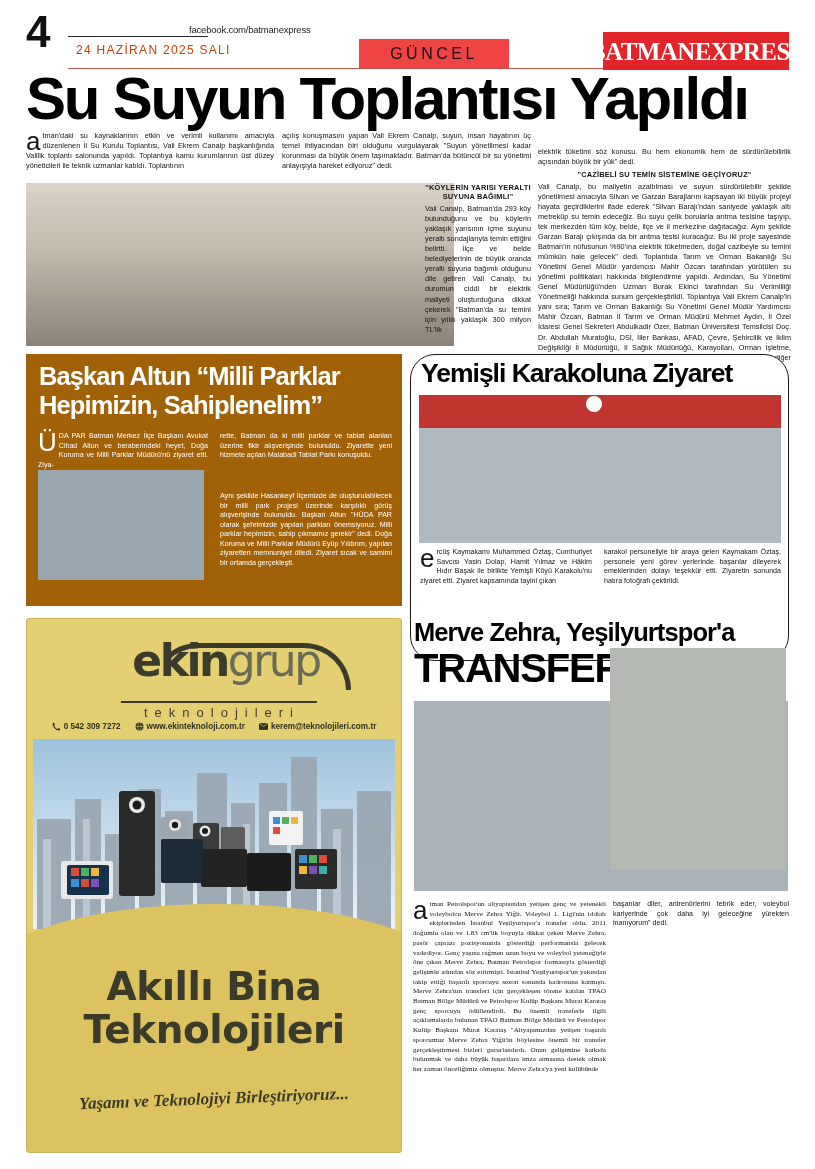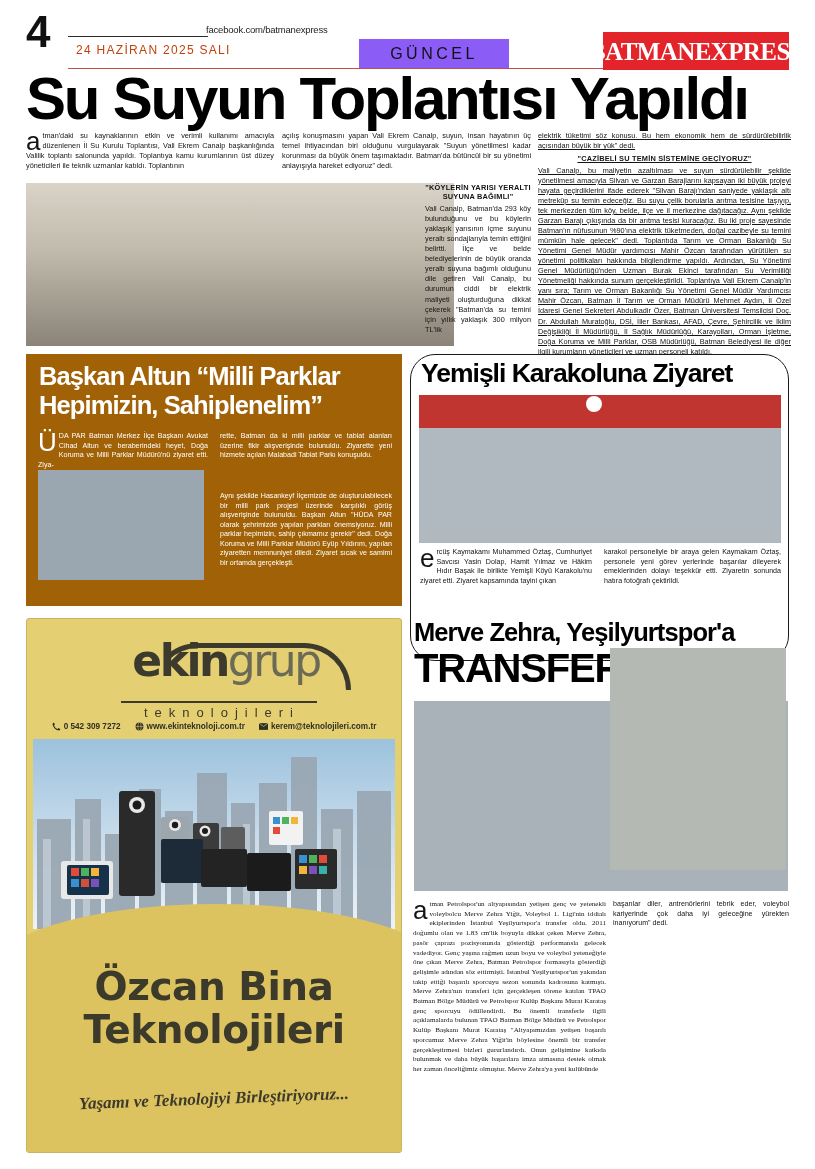--- a/index.html
+++ b/index.html
@@ -11,31 +11,31 @@
   }
   .page{position:relative;width:815px;height:1169px;background:#fff;}
 
   
   .masthead{position:absolute;left:26px;top:14px;width:763px;height:58px;}
   .page-num{
     position:absolute;left:0;top:-4px;font-size:44px;font-weight:bold;
     font-family:"Liberation Sans",sans-serif;letter-spacing:-2px;line-height:1;
   }
   .fb-url{
-    position:absolute;left:180px;top:10px;font-size:9.5px;color:#222;
+    position:absolute;left:163px;top:10px;font-size:9.5px;color:#222;
     letter-spacing:-0.2px;white-space:nowrap;
   }
   .rule-top{position:absolute;left:42px;top:22px;width:140px;height:1.2px;background:#2b2b2b;}
   .issue-date{
     position:absolute;left:50px;top:29px;font-size:12px;letter-spacing:1.3px;
     color:#c2410c;white-space:nowrap;
   }
   .rule-bottom{position:absolute;left:42px;top:54px;width:560px;height:1.4px;background:#c0514d;}
   .section-tag{
-    position:absolute;left:333px;top:25px;width:150px;height:29px;background:#8b5cf6;
+    position:absolute;left:333px;top:25px;width:150px;height:29px;background:#ef4444;
     display:flex;align-items:center;justify-content:center;
   }
   .section-tag span{
     font-size:16px;letter-spacing:3.5px;color:#111;font-weight:normal;
   }
   .logo{
     position:absolute;right:0;top:18px;width:186px;height:38px;background:#e3252b;
     display:flex;align-items:center;justify-content:center;overflow:hidden;
   }
   .logo-txt{
@@ -52,21 +52,21 @@
 
   
   .lead{position:absolute;left:26px;top:131px;width:765px;height:215px;}
   .col{position:absolute;font-size:7.3px;line-height:1.38;text-align:justify;color:#141414;}
   .col p{margin:0 0 2px 0;}
   .dropcap::first-letter{
     float:left;font-size:26px;line-height:19px;font-weight:normal;
     padding-right:2px;margin-top:1px;font-family:"Liberation Sans",sans-serif;
   }
   .c1{left:0;top:0;width:248px;}
-  .c3{left:512px;top:0;width:253px;text-decoration:underline;}
+  .c3{left:512px;top:16px;width:253px;}
   .subhead{
     font-size:7.4px;font-weight:bold;text-align:center;letter-spacing:0.2px;
     margin:3px 0 2px 0;line-height:1.28;
   }
   .photo{background:#b9c3cb;position:absolute;overflow:hidden;}
   .photo .grad{width:100%;height:100%;}
 
   
   .lead-photo{left:0;top:52px;width:428px;height:163px;}
   
@@ -348,21 +348,21 @@
             <rect x="276" y="116" width="8" height="8" fill="#4fb35e"></rect>
           <rect x="286" y="116" width="8" height="8" fill="#e04b3a"></rect>
             <rect x="266" y="127" width="8" height="8" fill="#f0b53a"></rect>
           <rect x="276" y="127" width="8" height="8" fill="#7a51b8"></rect>
             <rect x="286" y="127" width="8" height="8" fill="#3ab0a8"></rect>
         </g>
       </svg>
     </div>
     <div class="ad-curve"></div>
     <div class="ad-title">
-      <div>Özcan Bina</div>
+      <div>Akıllı Bina</div>
       <div>Teknolojileri</div>
     </div>
     <div class="ad-slogan">Yaşamı ve Teknolojiyi Birleştiriyoruz...</div>
   </div>
 
   <div class="sport">
     <div class="sp-head1">Merve Zehra, Yeşilyurtspor'a</div>
     <div class="sp-head2">TRANSFER OLDU</div>
     <div class="sp-photo1">
       <div class="grad ph-gym"></div>

